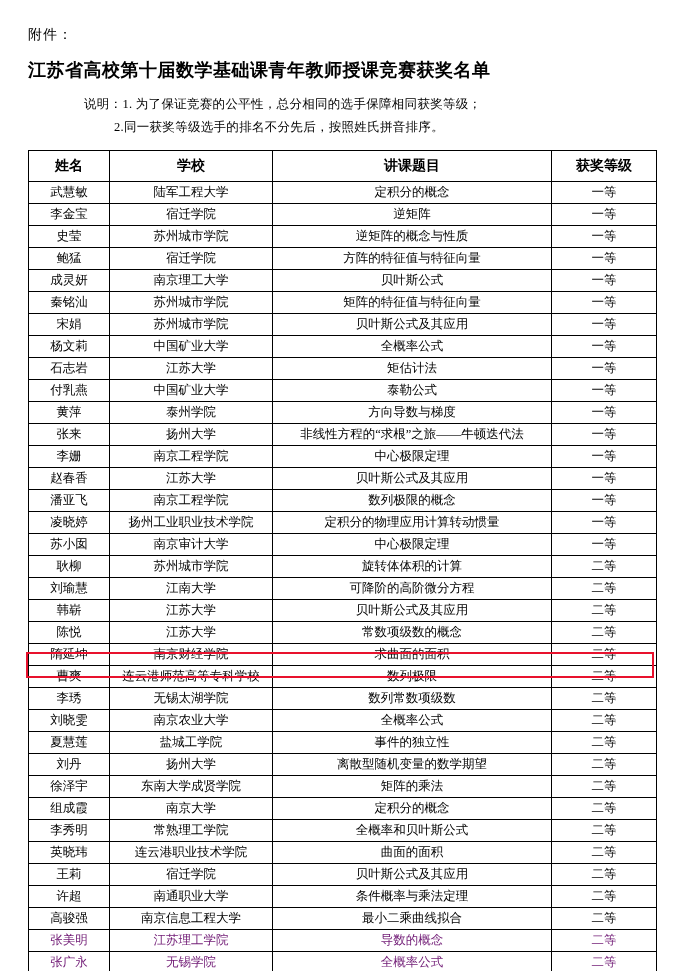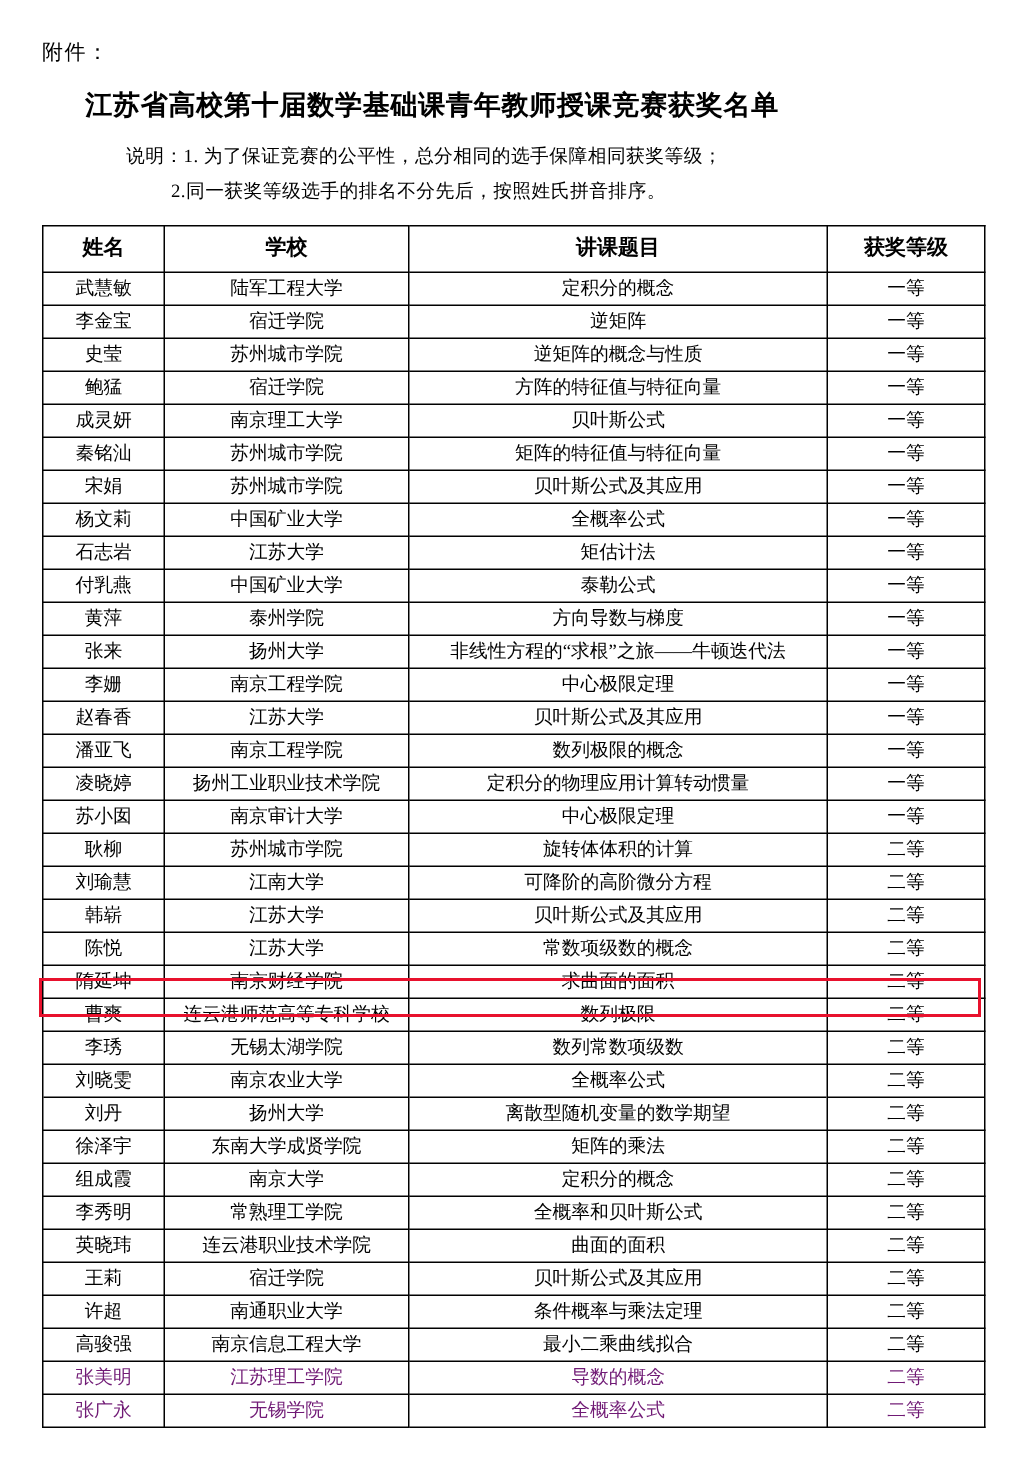--- a/index.html
+++ b/index.html
@@ -20,21 +20,21 @@
     height: 971px;
     box-sizing: border-box;
     padding: 26px 16px 0 28px;
   }
   .attachment-label {
     font-size: 14px;
     letter-spacing: 1px;
     margin-bottom: 14px;
   }
   .doc-title {
-    text-align: center;
+    text-align: left;
     font-weight: bold;
     font-size: 18px;
     letter-spacing: 0.5px;
     margin: 0 0 14px 0;
     font-family: "Liberation Sans", "DejaVu Sans", sans-serif;
   }
   .note {
     font-size: 12.5px;
     margin: 0 0 6px 0;
     padding-left: 56px;
@@ -256,20 +256,26 @@
           <td class="col-topic">数列­常数项级数</td>
           <td class="col-level">二等</td>
         </tr>
         <tr class=" highlight-row">
           <td class="col-name">刘晓雯</td>
           <td class="col-school">南京农业大学</td>
           <td class="col-topic">全概率公式</td>
           <td class="col-level">二等</td>
         </tr>
         <tr>
+          <td class="col-name">夏慧莲</td>
+          <td class="col-school">盐城工学院</td>
+          <td class="col-topic">事件的独立性</td>
+          <td class="col-level">二等</td>
+        </tr>
+        <tr>
           <td class="col-name">刘丹</td>
           <td class="col-school">扬州大学</td>
           <td class="col-topic">离散型随机变量的数学期望</td>
           <td class="col-level">二等</td>
         </tr>
         <tr>
           <td class="col-name">徐泽宇</td>
           <td class="col-school">东南大学成贤学院</td>
           <td class="col-topic">矩阵的乘法</td>
           <td class="col-level">二等</td>

